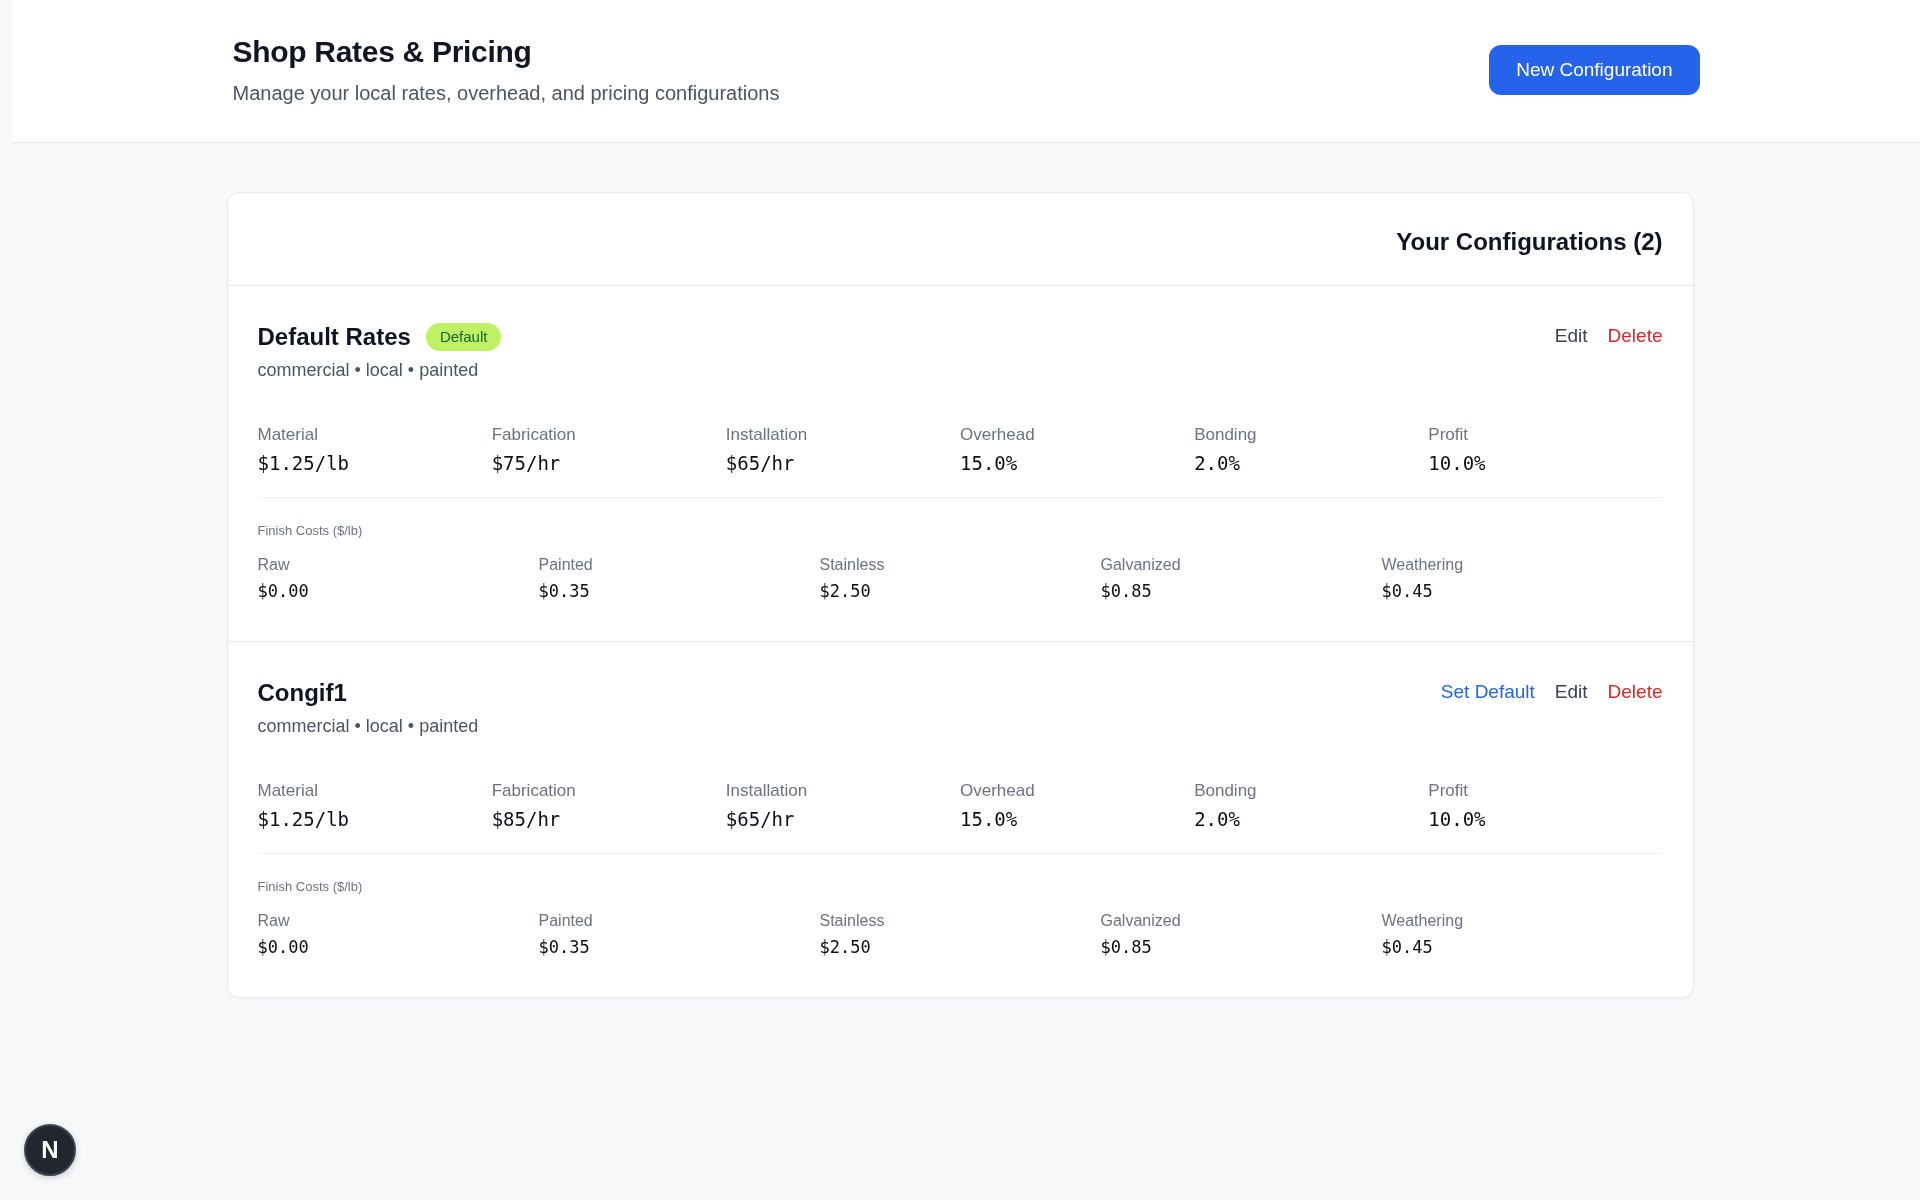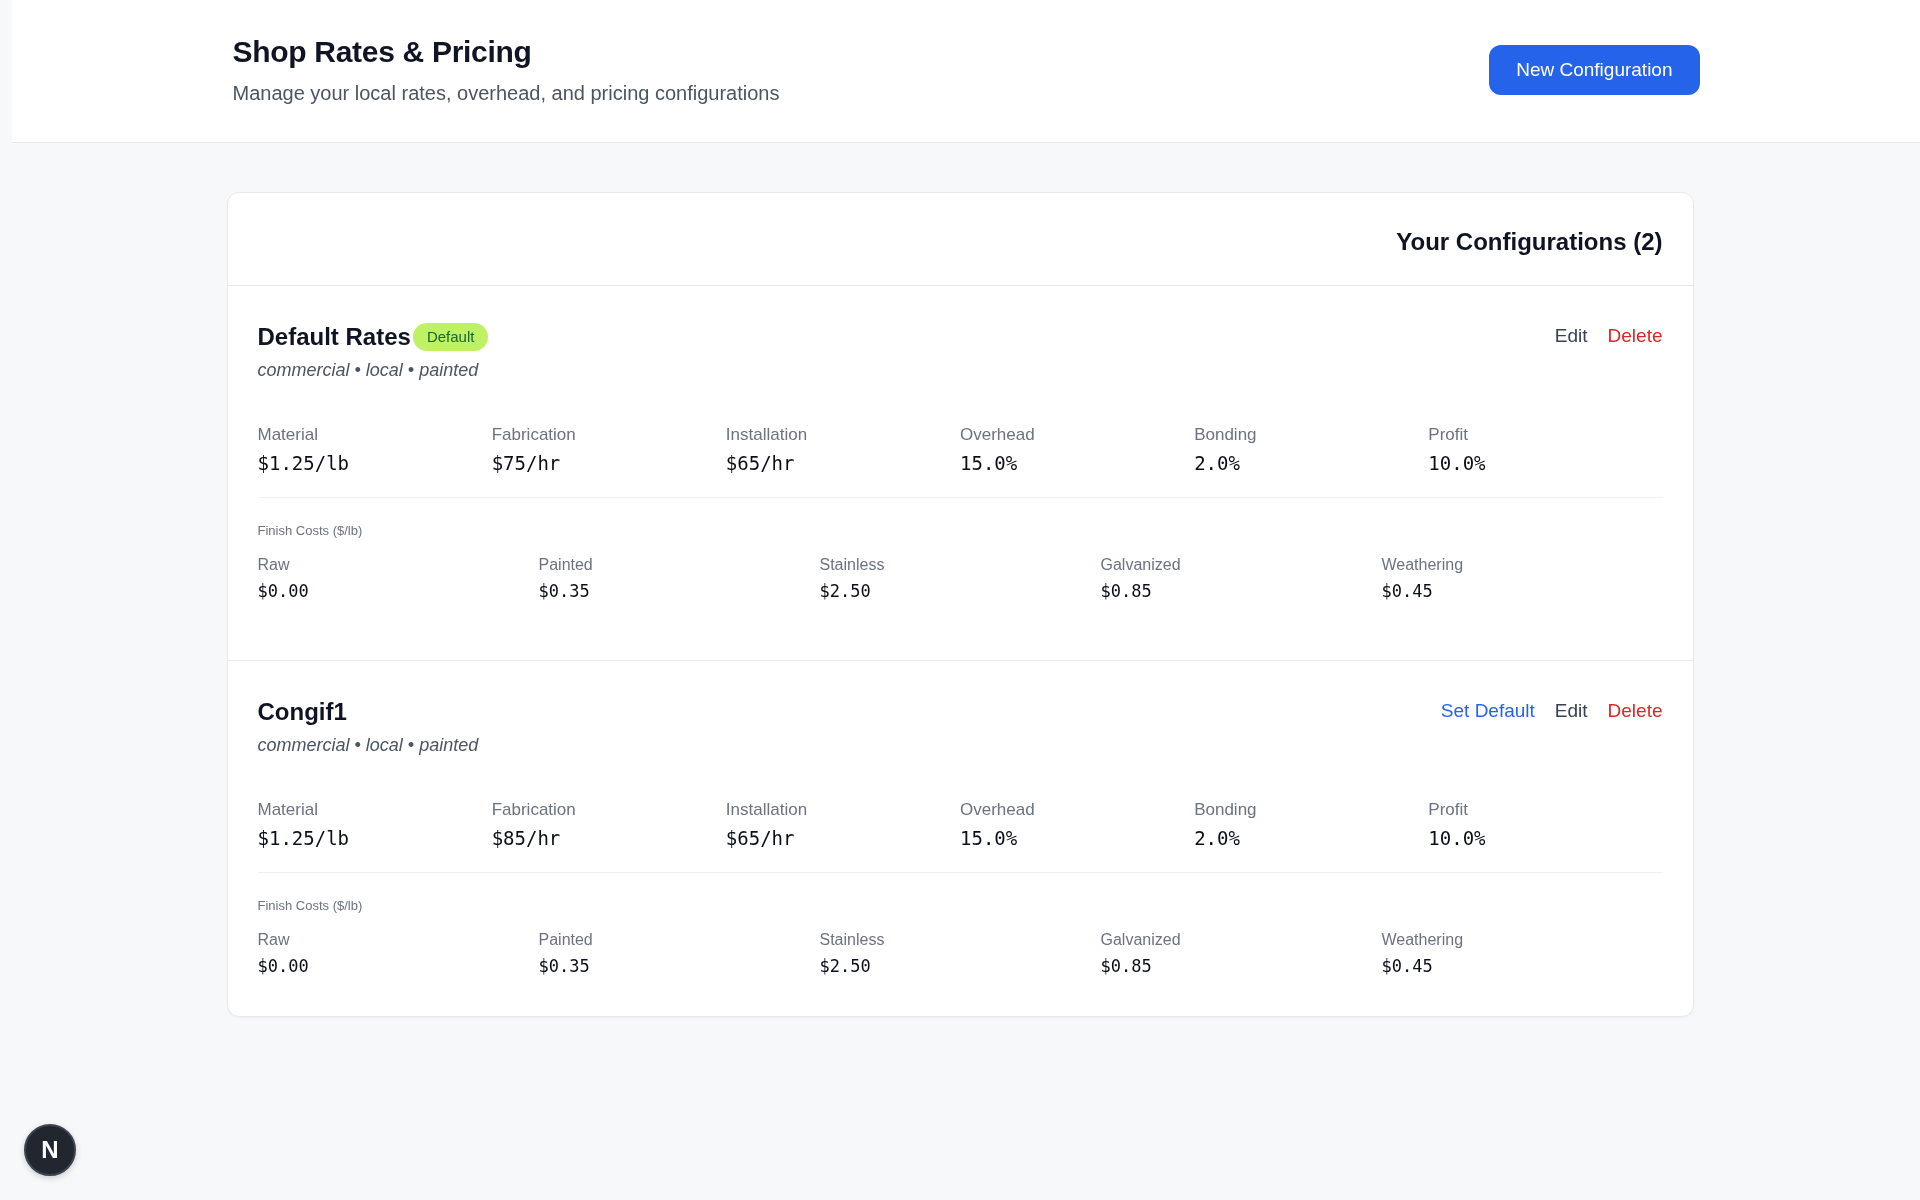--- a/index.html
+++ b/index.html
@@ -65,27 +65,27 @@
     font-size: 24px;
     font-weight: 700;
     color: #0f1423;
     text-align: right;
   }
 
   
   .config {
     padding: 36px 30px 38px 30px;
   }
-  .config + .config { border-top: 1px solid #e7e9ee; margin-top: 19px; }
+  .config + .config { border-top: 1px solid #e7e9ee; }
   .config-head {
     display: flex;
     align-items: flex-start;
     justify-content: space-between;
   }
-  .config-title-wrap { display: flex; align-items: center; gap: 2px; }
+  .config-title-wrap { display: flex; align-items: center; gap: 15px; }
   .config-name {
     font-size: 24px;
     font-weight: 700;
     color: #0f1423;
     line-height: 29px;
   }
   .badge {
     background: #bef264;
     color: #166534;
     font-size: 15px;
@@ -102,21 +102,20 @@
   }
   .config-actions a { text-decoration: none; cursor: pointer; }
   .link-set-default { color: #2563eb; }
   .link-edit { color: #374151; }
   .link-delete { color: #dc2626; }
 
   .tags {
     margin-top: 9px;
     font-size: 18px;
     color: #4b5563;
-    font-style: italic;
   }
 
   .rates-grid {
     margin-top: 44px;
     display: grid;
     grid-template-columns: repeat(6, 1fr);
   }
   .cell-label { font-size: 17px; color: #6b7280; line-height: 20px; }
   .cell-value {
     margin-top: 7px;

